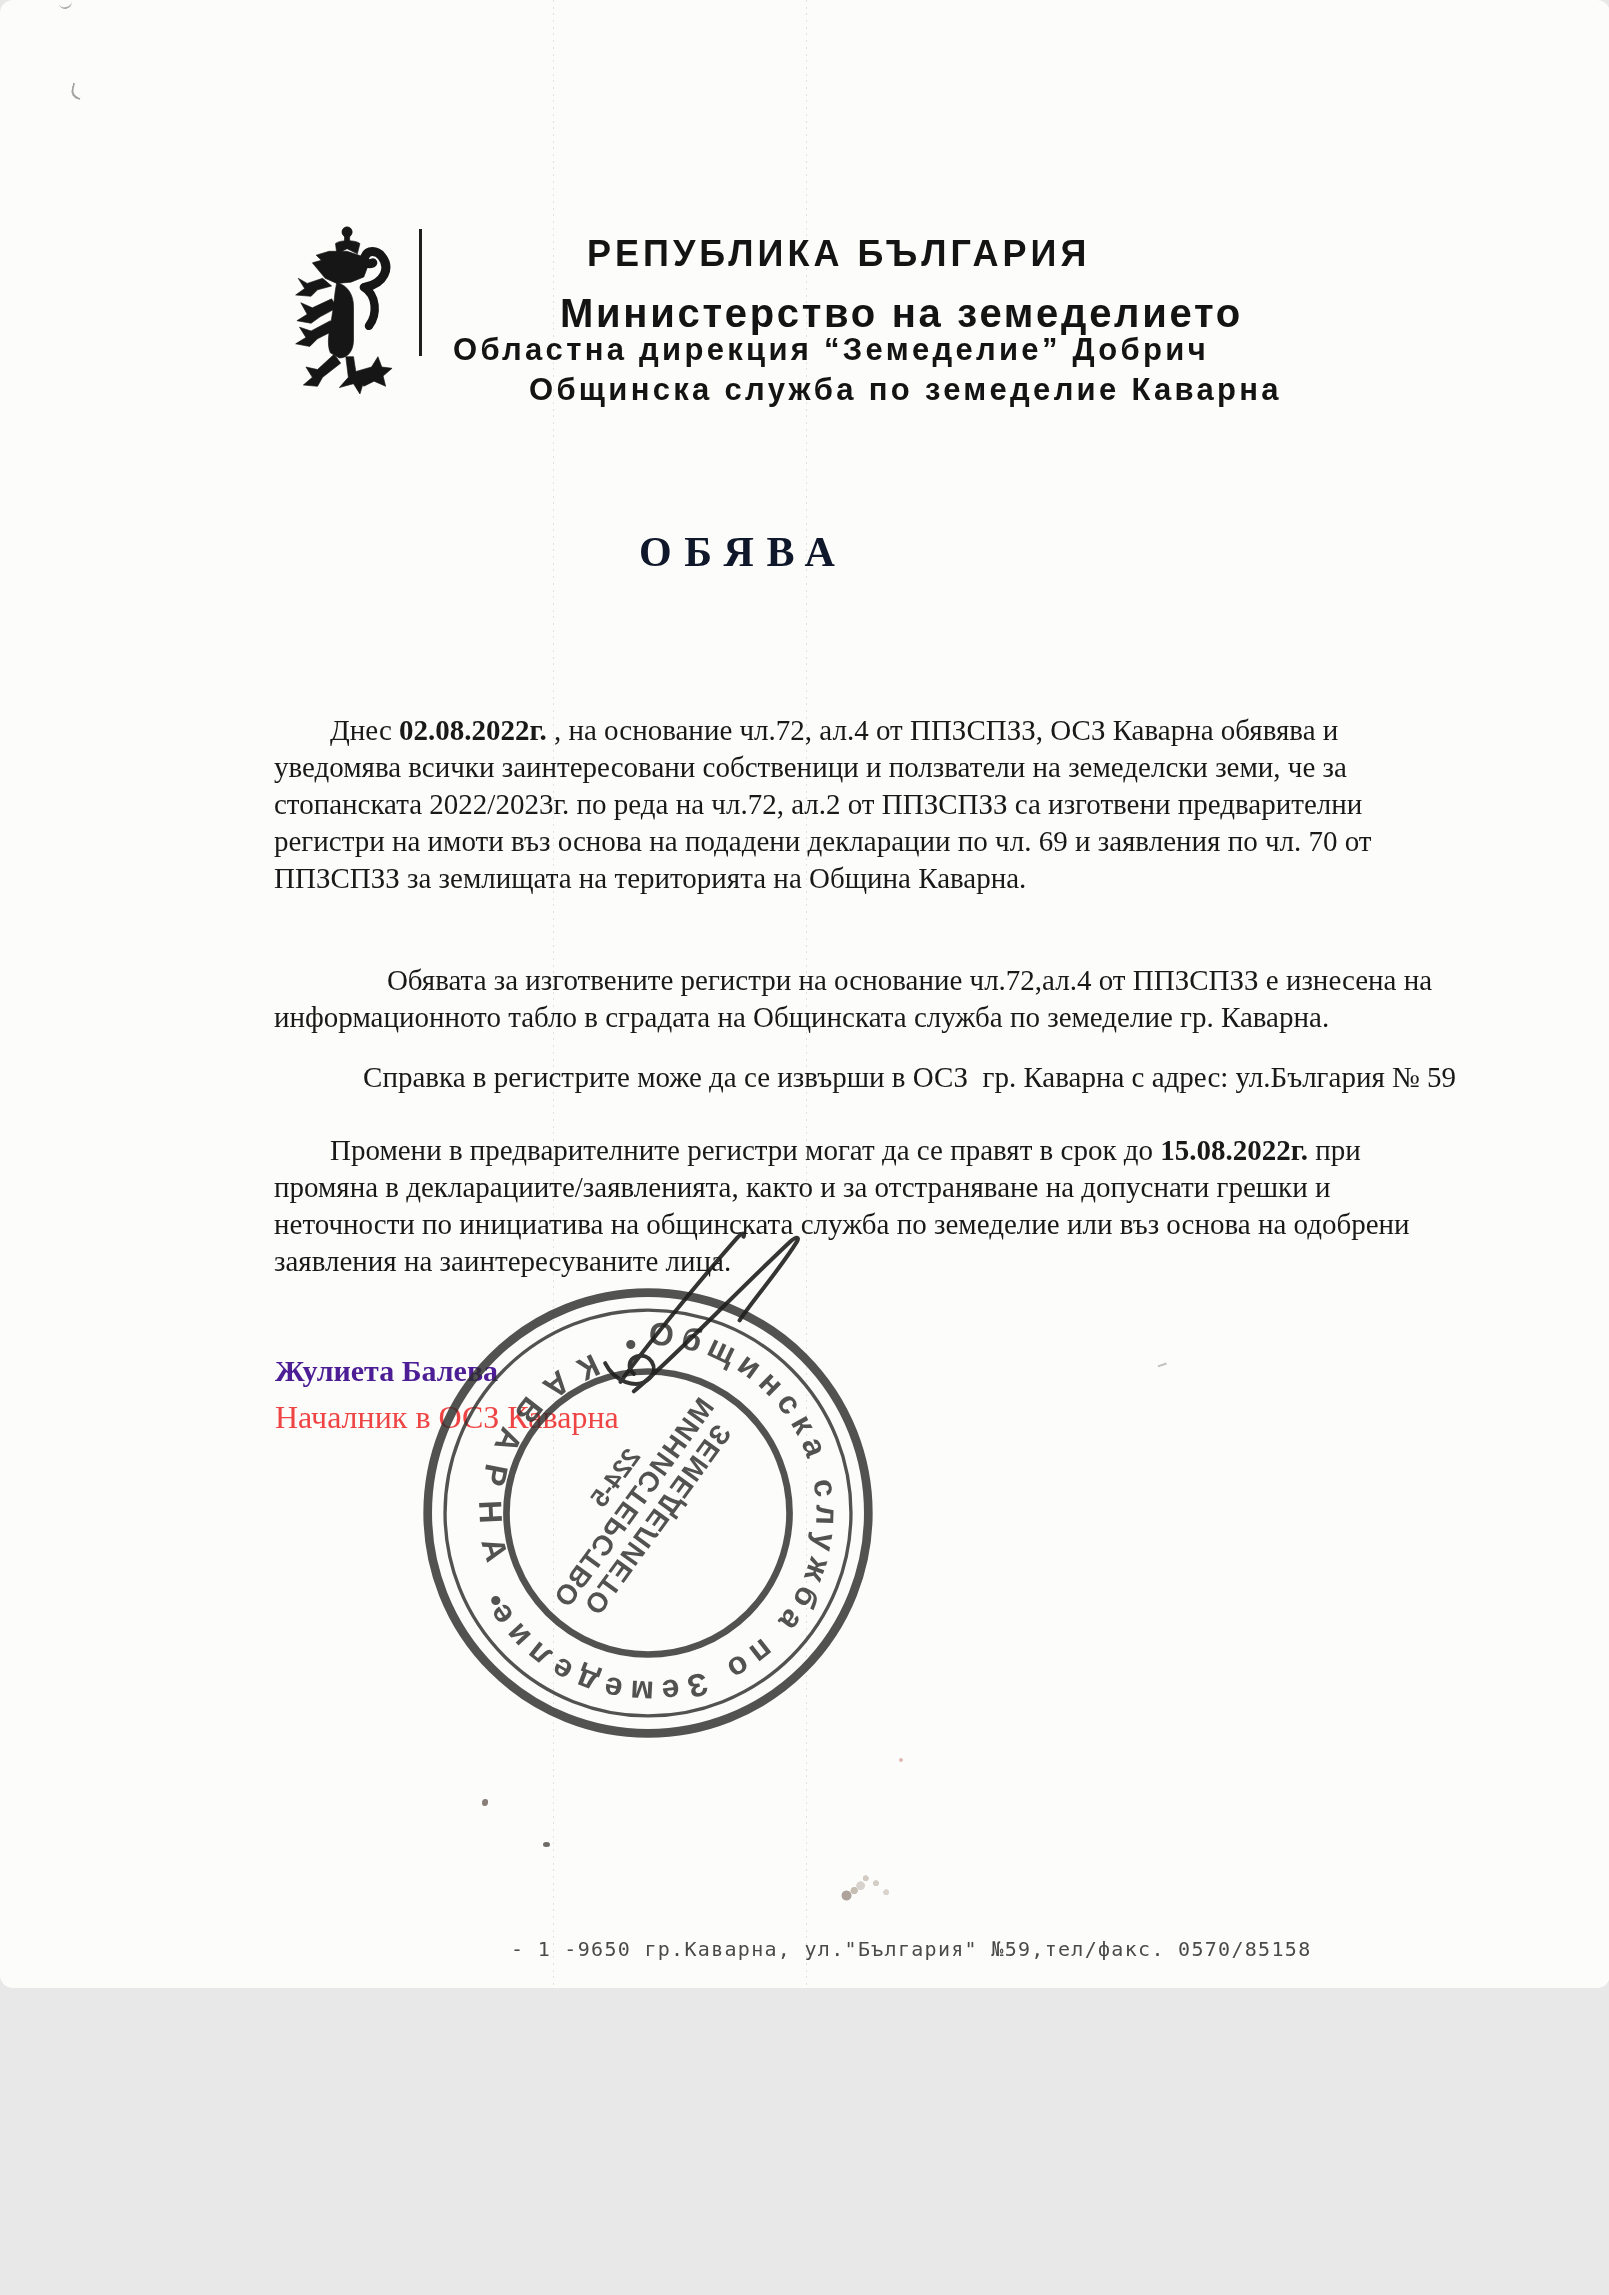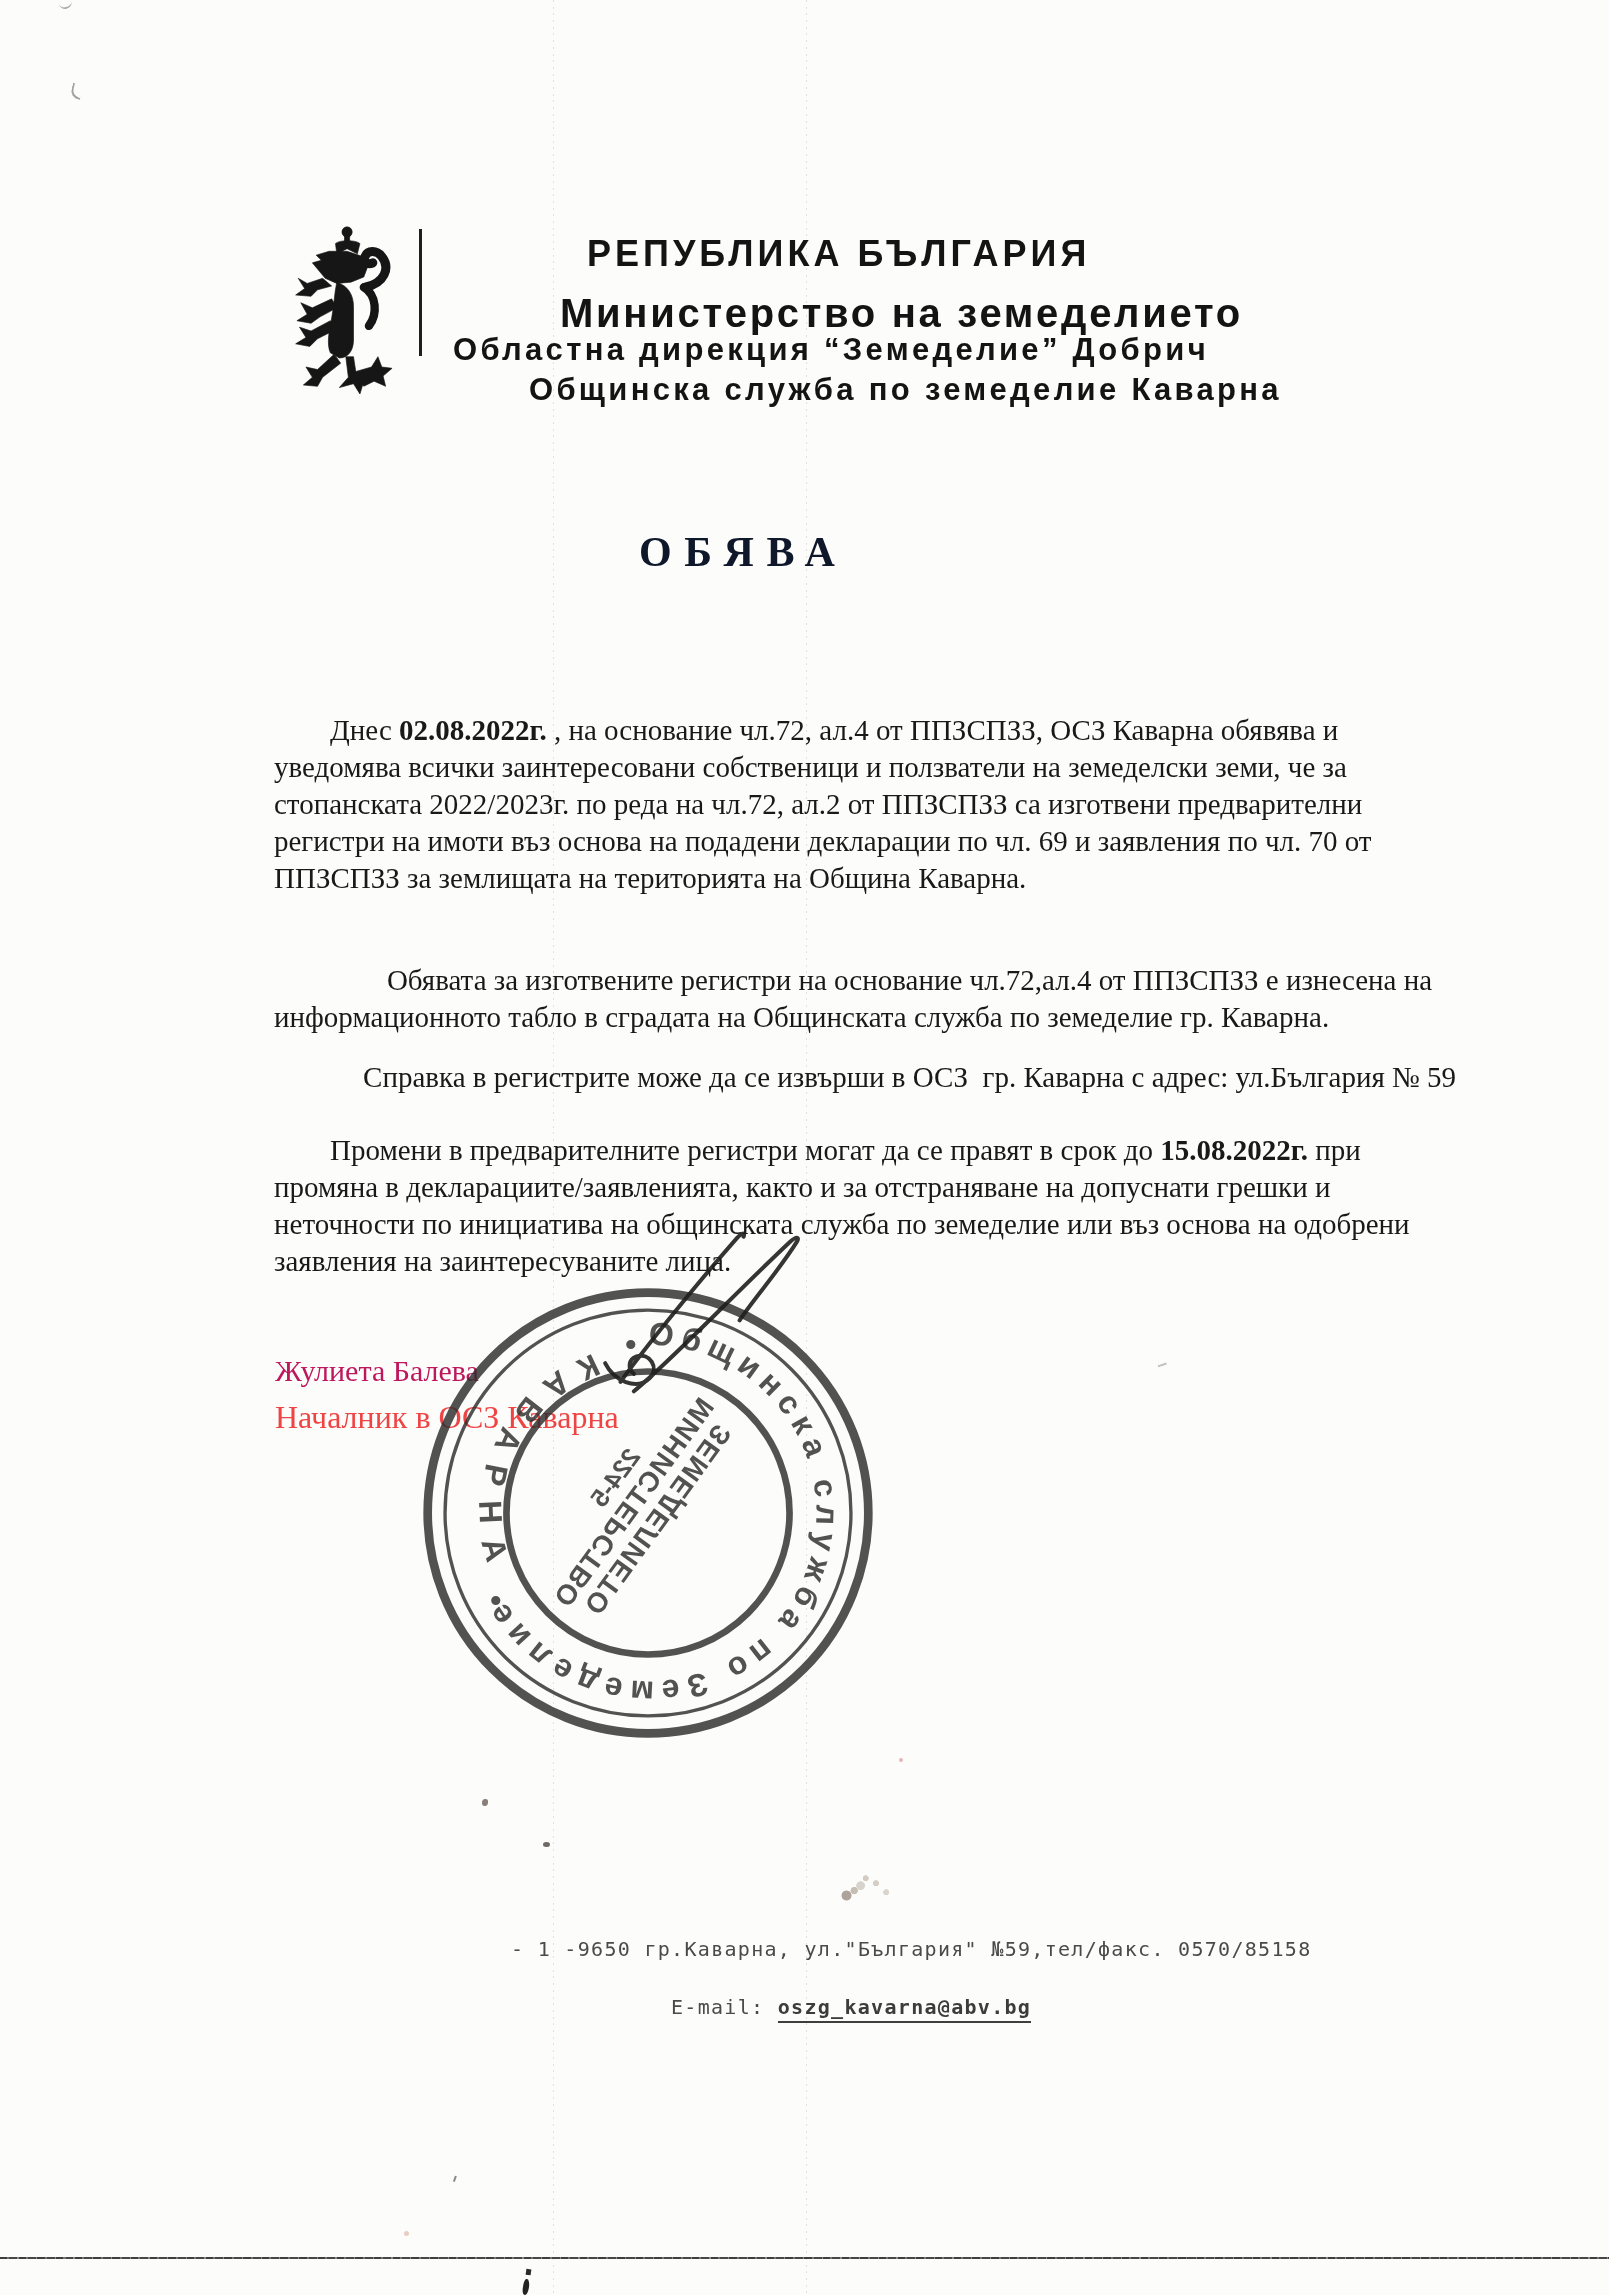--- a/index.html
+++ b/index.html
@@ -1,19 +1,19 @@
 <!DOCTYPE html>
 <html style="font-size:10.7px"><head>
 <meta charset="utf-8">
 <style>
   html,body{margin:0;padding:0;background:#e8e8e8;}
   #page{
-    position:relative;width:1610px;height:2295px;overflow:hidden;
+    position:relative;width:1610px;height:1988px;overflow:hidden;
     background:#fcfcfa;
-    font-family:"Liberation Serif",serif;color:#1c1c1c;
+    font-family:"Liberation Serif",serif;color:#1c1c1c;border-radius:13px;
   }
   .abs{position:absolute;}
   
   .fold{
     position:absolute;top:0;bottom:0;width:1.3px;opacity:.30;
     background-image:repeating-linear-gradient(180deg, rgba(150,140,128,.8) 0 2px, transparent 2px 6.7px);
   }
   
   .hdr{
     position:absolute;font-family:"Liberation Sans",sans-serif;font-weight:bold;
@@ -30,21 +30,21 @@
     font-family:"Liberation Serif",serif;white-space:nowrap;color:#0f172a;
   }
   
   .para{position:absolute;left:274px;width:1243px;font-size:29px;line-height:37px;color:#191919;}
   .bline{white-space:nowrap;height:37px;}
   .ind-lg{padding-left:56px;}
   .ind-sm{padding-left:28px;text-align:center;}
   .bd{font-weight:bold;}
   #para1{top:712px;} #para2{top:962px;} #para3{top:1059px;} #para4{top:1132px;}
   
-  .sig-name{left:275px;top:1354px;font-size:30px;font-weight:normal;white-space:nowrap;color:#be185d;}
+  .sig-name{left:275px;top:1354px;font-size:30px;font-weight:bold;white-space:nowrap;color:#4c1d95;}
   .sig-pos{left:275px;top:1399px;font-size:32px;white-space:nowrap;color:#ef4444;}
   
   #stamp{left:413px;top:1278px;width:470px;height:470px;opacity:.82;}
   #sig-scribble{left:575px;top:1216px;width:281px;height:194px;}
   
   .footer-line{
     position:absolute;font-family:"DejaVu Sans Mono",monospace;color:#4a4a4a;
     white-space:nowrap;font-size:20px;letter-spacing:1.3px;
   }
   .f1{left:511px;top:1937px;}

